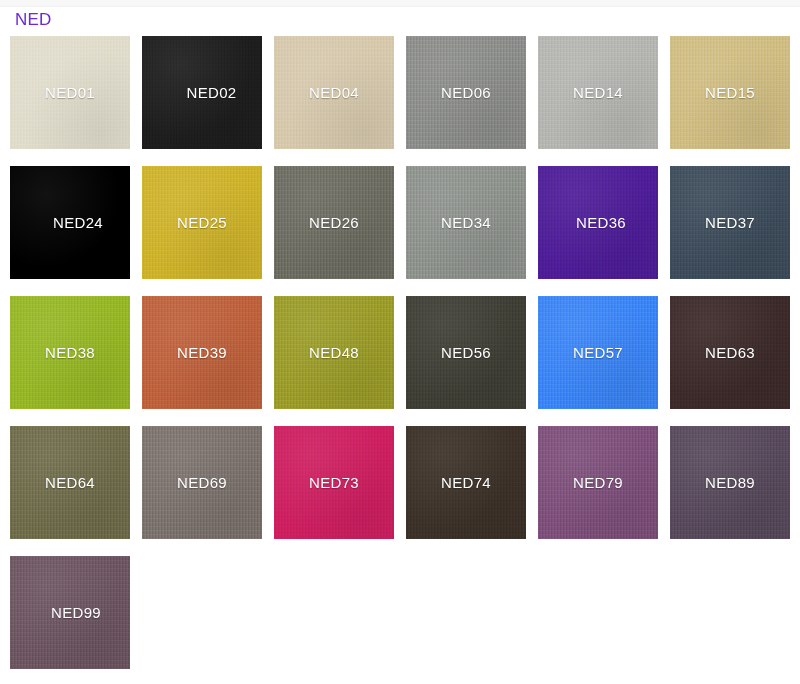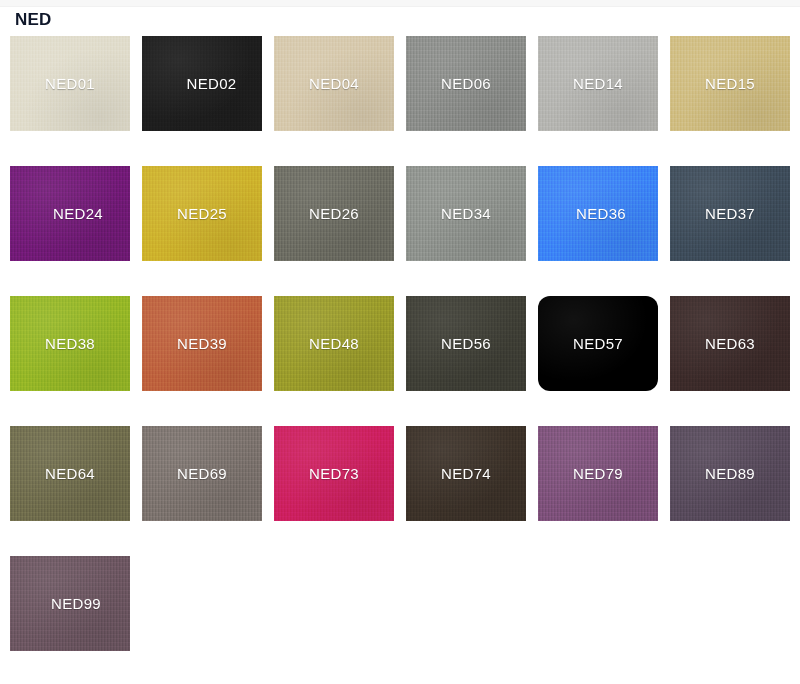--- a/index.html
+++ b/index.html
@@ -21,41 +21,41 @@
     width: 800px;
     height: 6px;
     background: #f7f7f7;
     border-bottom: 1px solid #f1f1f1;
   }
   #collection-title {
     position: absolute;
     left: 15px;
     top: 10px;
     font-size: 17px;
-    font-weight: bold;
-    color: #0f172a;
+    font-weight: normal;
+    color: #6d28d9;
     letter-spacing: 0.2px;
     line-height: 20px;
     margin: 0;
   }
   #swatch-grid {
     position: absolute;
     left: 10px;
     top: 36px;
     width: 790px;
     display: grid;
     grid-template-columns: repeat(6, 120px);
     grid-auto-rows: 113px;
     column-gap: 12px;
     row-gap: 17px;
   }
   .swatch {
     position: relative;
     width: 120px;
-    height: 95px;
+    height: 113px;
     display: flex;
     align-items: center;
     justify-content: center;
     overflow: hidden;
     box-sizing: border-box;
   }
   
   .swatch::before {
     content: "";
     position: absolute;
@@ -118,51 +118,51 @@
     </div>
     <div class="swatch" style="background: rgb(138, 140, 137);">
       <span class="swatch-label">NED06</span>
     </div>
     <div class="swatch" style="background: rgb(180, 180, 176); align-items: center;">
       <span class="swatch-label">NED14</span>
     </div>
     <div class="swatch" style="background: rgb(207, 188, 128);">
       <span class="swatch-label">NED15</span>
     </div>
-    <div class="swatch" style="background: #701a75; padding-left: 16px;">
+    <div class="swatch" style="background: #000000; padding-left: 16px;">
       <span class="swatch-label">NED24</span>
     </div>
     <div class="swatch" style="background: rgb(205, 177, 43);">
       <span class="swatch-label">NED25</span>
     </div>
     <div class="swatch" style="background: rgb(107, 107, 97);">
       <span class="swatch-label">NED26</span>
     </div>
     <div class="swatch" style="background: rgb(141, 145, 140);">
       <span class="swatch-label">NED34</span>
     </div>
-    <div class="swatch" style="background: #3b82f6; padding-left: 6px;">
+    <div class="swatch" style="background: #4c1d95; padding-left: 6px;">
       <span class="swatch-label">NED36</span>
     </div>
     <div class="swatch" style="background: rgb(61, 75, 89);">
       <span class="swatch-label">NED37</span>
     </div>
     <div class="swatch" style="background: rgb(148, 182, 38);">
       <span class="swatch-label">NED38</span>
     </div>
     <div class="swatch" style="background: rgb(189, 96, 60);">
       <span class="swatch-label">NED39</span>
     </div>
     <div class="swatch" style="background: rgb(153, 154, 42);">
       <span class="swatch-label">NED48</span>
     </div>
     <div class="swatch" style="background: rgb(62, 62, 53);">
       <span class="swatch-label">NED56</span>
     </div>
-    <div class="swatch" style="background: #000000; border-radius: 12px;">
+    <div class="swatch" style="background: #3b82f6;">
       <span class="swatch-label">NED57</span>
     </div>
     <div class="swatch" style="background: rgb(59, 42, 41);">
       <span class="swatch-label">NED63</span>
     </div>
     <div class="swatch" style="background: rgb(110, 107, 75);">
       <span class="swatch-label">NED64</span>
     </div>
     <div class="swatch" style="background: rgb(122, 113, 108);">
       <span class="swatch-label">NED69</span>

